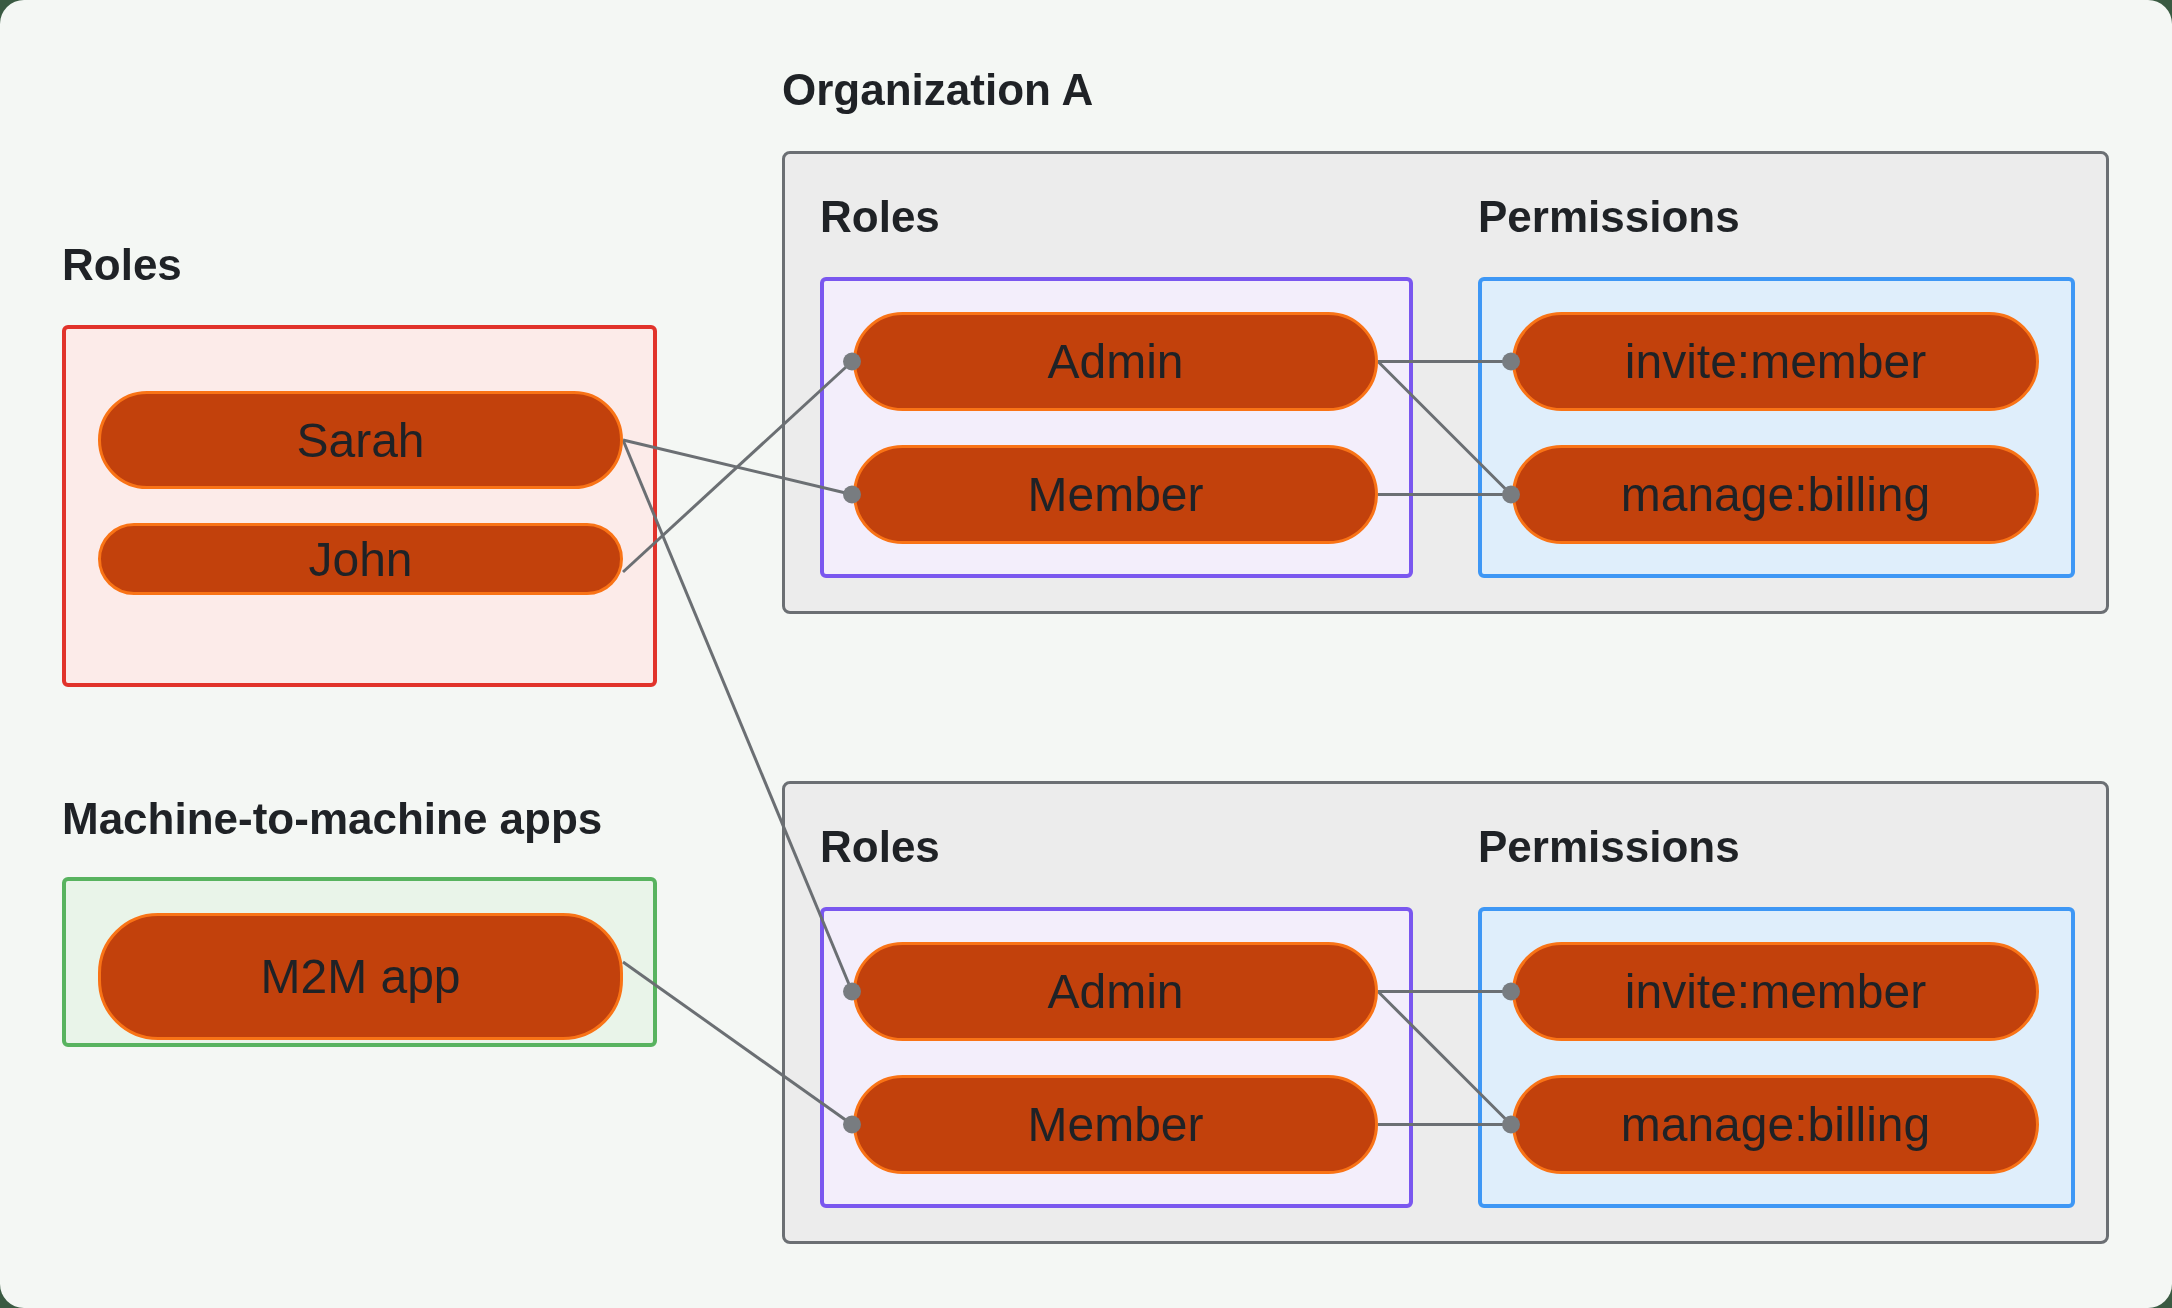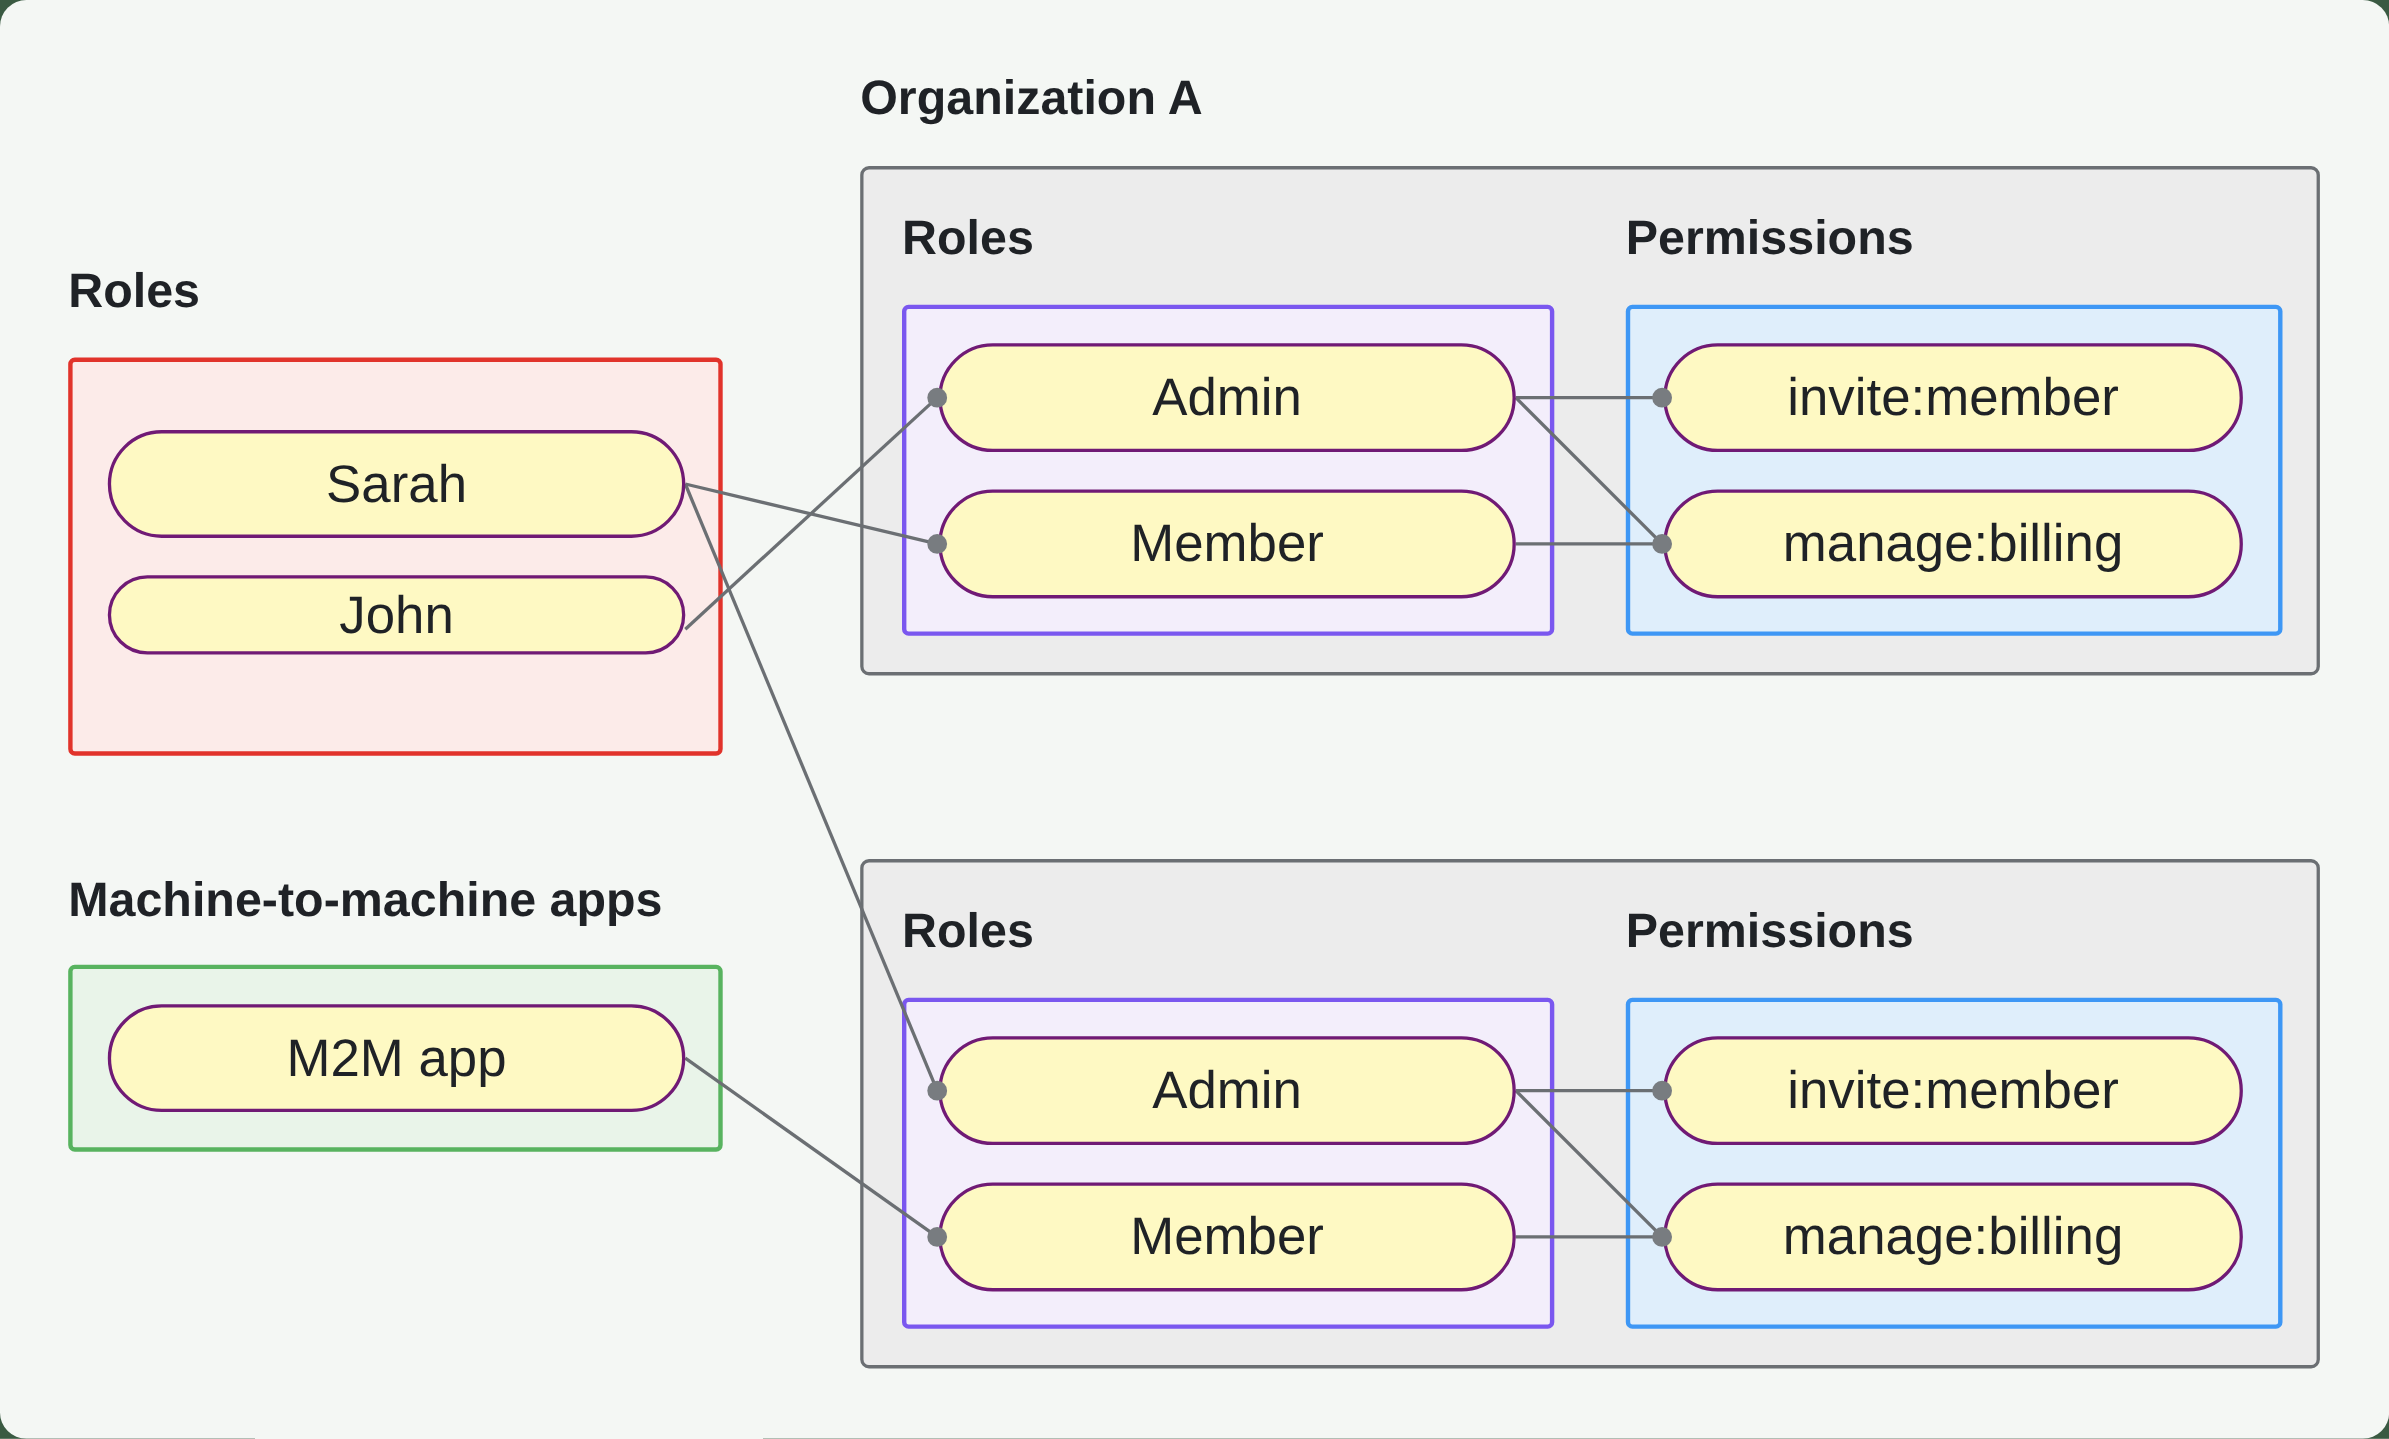--- a/index.html
+++ b/index.html
@@ -20,42 +20,42 @@
   }
   .container{border-radius:6px;z-index:1;}
   .org-box{
     background:#ececec;border:3px solid #6b6f73;border-radius:8px;z-index:1;
   }
   .group-red{background:#fcebe9;border:4px solid #e1332b;}
   .group-green{background:#e9f4e9;border:4px solid #58b35f;}
   .group-purple{background:#f3eefb;border:4px solid #7a57ef;}
   .group-blue{background:#dfeefb;border:4px solid #3e97f5;}
   .pill{
-    background:#fef9c3;border:3px solid #701a75;border-radius:60px;
+    background:#c2410c;border:3px solid #f97316;border-radius:60px;
     display:flex;align-items:center;justify-content:center;
     font-size:48px;color:#1f2226;z-index:3;
   }
   svg.lines{position:absolute;left:0;top:0;z-index:2;}
   svg.dots{position:absolute;left:0;top:0;z-index:4;}
   line{stroke:#6b6f73;stroke-width:3;}
   circle{fill:#787c80;}
 </style>
 </head>
 <body>
 
 <div class="panel">
 
   <div class="abs section-label" style="left:62px;top:241px">Roles</div>
   <div class="abs container group-red" style="left:62px;top:325px;width:595px;height:362px"></div>
   <div class="abs pill" style="left:98px;top:391px;width:525px;height:98px">Sarah</div>
   <div class="abs pill" style="left:98px;top:523px;width:525px;height:72px">John</div>
 
   <div class="abs section-label" style="left:62px;top:795px">Machine-to-machine apps</div>
   <div class="abs container group-green" style="left:62px;top:877px;width:595px;height:170px"></div>
-  <div class="abs pill" style="left:98px;top:913px;width:525px;height:98px">M2M app</div>
+  <div class="abs pill" style="left:98px;top:913px;width:525px;height:127px">M2M app</div>
 
   <div class="abs section-label" style="left:782px;top:66px">Organization A</div>
   <div class="abs org-box" style="left:782px;top:151px;width:1327px;height:463px"></div>
   <div class="abs section-label" style="left:820px;top:193px">Roles</div>
   <div class="abs section-label" style="left:1478px;top:193px">Permissions</div>
   <div class="abs container group-purple" style="left:820px;top:277px;width:593px;height:301px"></div>
   <div class="abs container group-blue" style="left:1478px;top:277px;width:597px;height:301px"></div>
   <div class="abs pill" style="left:853px;top:312px;width:525px;height:99px">Admin</div>
   <div class="abs pill" style="left:853px;top:445px;width:525px;height:99px">Member</div>
   <div class="abs pill" style="left:1512px;top:312px;width:527px;height:99px">invite:member</div>

